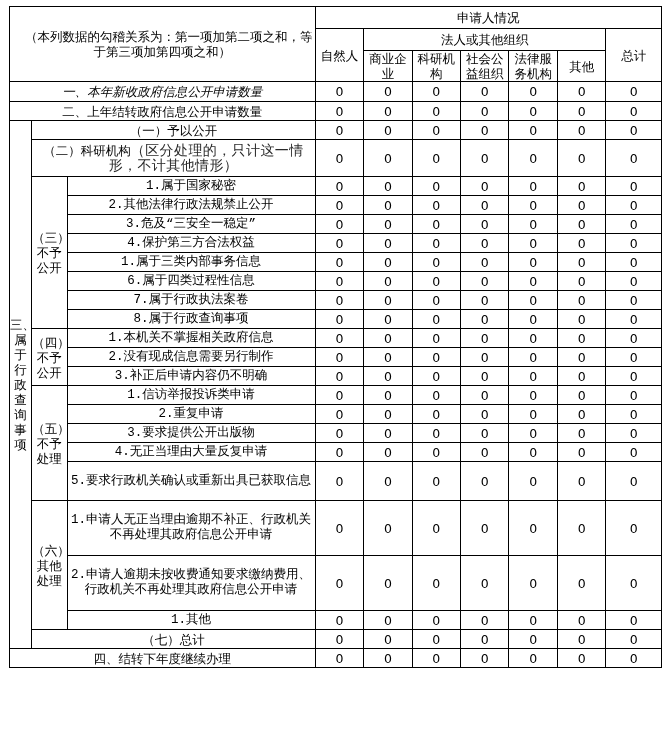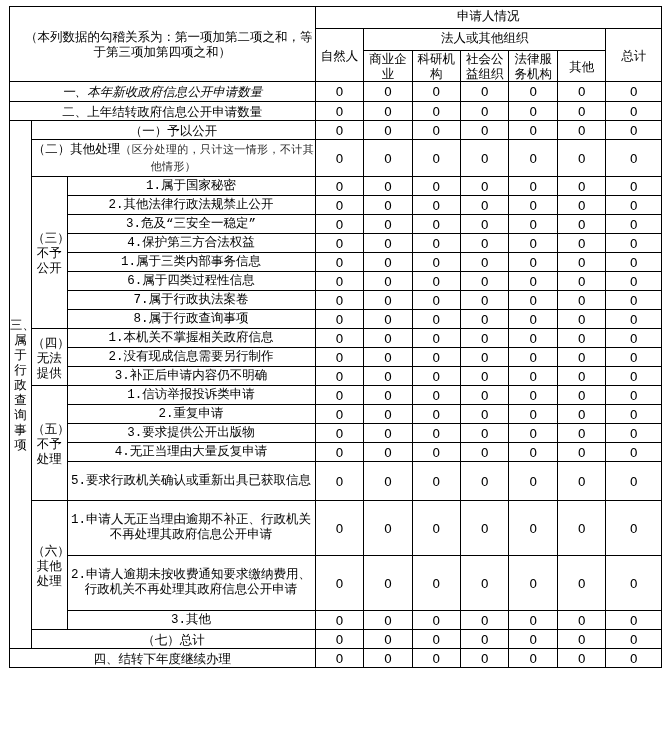--- a/index.html
+++ b/index.html
@@ -41,21 +41,20 @@
   .hdr-note {
     text-align: left;
     padding: 4px 8px 4px 10px;
     font-size: 12.8px;
     line-height: 20px;
     text-indent: 13px;
   }
   .hdr-group {
     font-size: 12.8px;
     height: 21px;
-    font-family: Liberation Mono, monospace;
   }
   .hdr-col {
     font-size: 12.6px;
     line-height: 15px;
     padding: 1px 0;
   }
   .hdr-nat {
     font-size: 12.6px;
     line-height: 16px;
     margin-left: 8px;
@@ -86,22 +85,22 @@
     font-family: Liberation Mono, monospace;
   }
   .vert {
     text-align: center;
     font-size: 12.6px;
     line-height: 16px;
     padding: 0 1px;
     word-break: break-all;
   }
   .kai {
-    font-family: Liberation Mono, monospace;
-    font-size: 11px;
+    font-family: Liberation Sans, sans-serif;
+    font-size: 14px;
     color: #2a2a2a;
     letter-spacing: .4px;
     margin-top: 8px;
   }
   
   .num {
     font-size: 11px;
     line-height: 15px;
     text-align: center;
   }
@@ -182,21 +181,21 @@
         <td class="num">0</td>
         <td class="num">0</td>
         <td class="num">0</td>
         <td class="num">0</td>
         <td class="num">0</td>
         <td class="num">0</td>
         <td class="num">0</td>
       </tr>
 
       <tr>
-        <td class="lvl2" colspan="3" style="height:36px"><span>（二）其他处理</span><span class="kai">（区分处理的，只计这一情形，不计其他情形）</span></td>
+        <td class="lvl2" colspan="3" style="height:36px"><span>（二）科研机构</span><span class="kai">（区分处理的，只计这一情形，不计其他情形）</span></td>
         <td class="num">0</td>
         <td class="num">0</td>
         <td class="num">0</td>
         <td class="num">0</td>
         <td class="num">0</td>
         <td class="num">0</td>
         <td class="num num-top">0</td>
       </tr>
 
       <tr>
@@ -275,21 +274,21 @@
         <td class="num">0</td>
         <td class="num">0</td>
         <td class="num">0</td>
         <td class="num">0</td>
         <td class="num">0</td>
         <td class="num">0</td>
         <td class="num">0</td>
       </tr>
 
       <tr>
-        <td class="lvl2-c" rowspan="3">（四）无法提供</td>
+        <td class="lvl2-c" rowspan="3">（四）不予公开</td>
         <td class="lvl3 r18" colspan="2">1.本机关不掌握相关政府信息</td>
         <td class="num">0</td>
         <td class="num">0</td>
         <td class="num">0</td>
         <td class="num">0</td>
         <td class="num">0</td>
         <td class="num">0</td>
         <td class="num">0</td>
       </tr>
       <tr>
@@ -380,21 +379,21 @@
         <td class="lvl3" colspan="2" style="height:54px">2.申请人逾期未按收费通知要求缴纳费用、行政机关不再处理其政府信息公开申请</td>
         <td class="num">0</td>
         <td class="num">0</td>
         <td class="num">0</td>
         <td class="num">0</td>
         <td class="num">0</td>
         <td class="num">0</td>
         <td class="num num-top">0</td>
       </tr>
       <tr>
-        <td class="lvl3 r18" colspan="2">3.其他</td>
+        <td class="lvl3 r18" colspan="2">1.其他</td>
         <td class="num">0</td>
         <td class="num">0</td>
         <td class="num">0</td>
         <td class="num">0</td>
         <td class="num">0</td>
         <td class="num">0</td>
         <td class="num">0</td>
       </tr>
 
       <tr>

